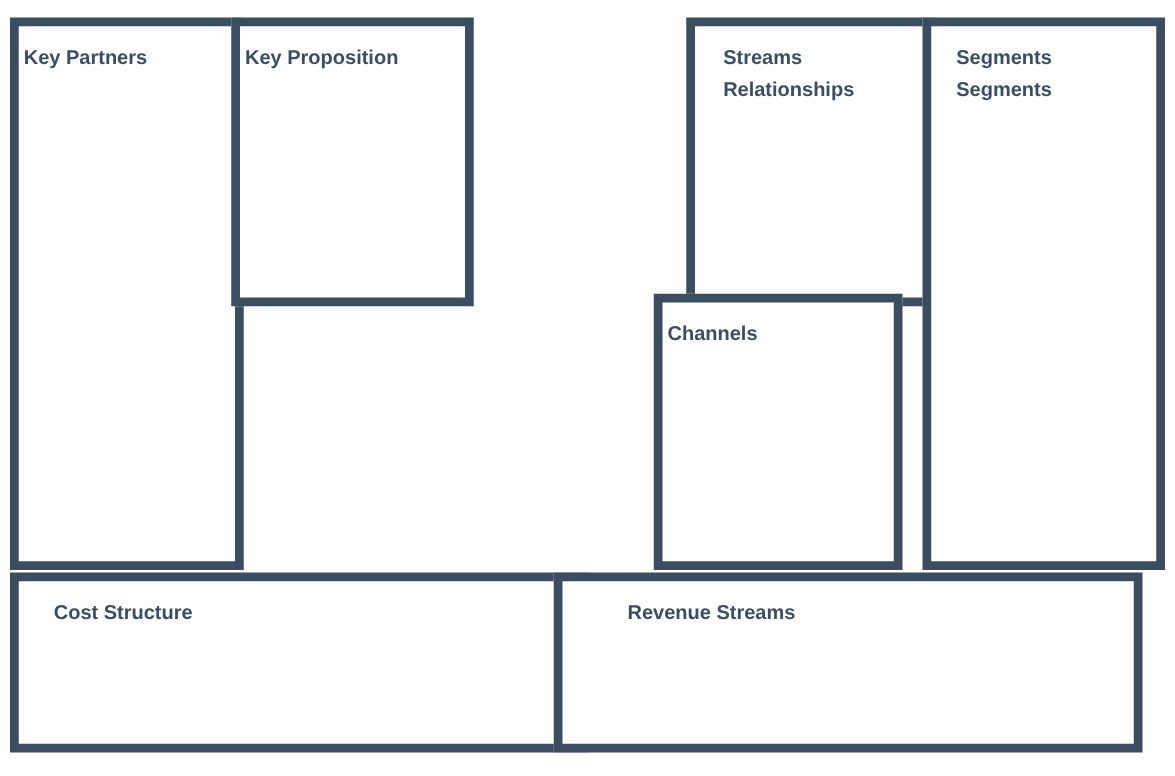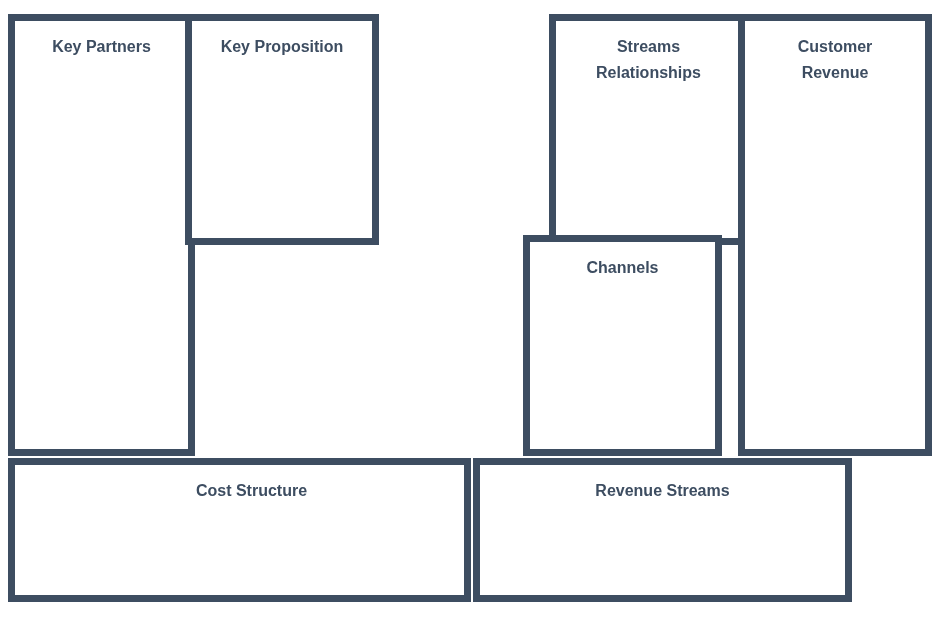--- a/index.html
+++ b/index.html
@@ -17,40 +17,39 @@
   }
   .box {
     position: absolute;
     box-sizing: border-box;
     background: #ffffff;
     border: 7px solid #3d4d61;
   }
   .box-title {
     display: block;
     margin: 13px auto 0 auto;
-    text-align: center;
     font-size: 16px;
     font-weight: bold;
     line-height: 26px;
     color: #3d4d61;
     padding: 0 10px;
   }
   .nowrap { white-space: nowrap; padding: 0 4px; }
   .narrow { max-width: 140px; }
 
   
   .b-key-partners            { left: 8px;   top: 14px;  width: 187px; height: 442px; }
   .b-key-activities          { left: 185px; top: 14px;  width: 194px; height: 231px; }
   .b-key-resources           { left: 185px; top: 235px; width: 194px; height: 221px; }
   .b-value-proposition       { left: 369px; top: 14px;  width: 190px; height: 442px; }
   .b-customer-relationships  { left: 549px; top: 14px;  width: 199px; height: 231px; }
   .b-channels                { left: 523px; top: 235px; width: 199px; height: 221px; }
   .b-customer-segments       { left: 738px; top: 14px;  width: 194px; height: 442px; }
   .b-cost-structure          { left: 8px;   top: 458px; width: 463px; height: 144px; padding-left: 24px; }
-  .b-revenue-streams         { left: 473px; top: 458px; width: 379px; height: 144px; }
+  .b-revenue-streams         { left: 443px; top: 458px; width: 471px; height: 144px; padding-left: 48px; }
 </style>
 </head>
 <body>
 
 <div class="page">
 
   <div class="box b-key-partners">
     <span class="box-title nowrap">Key Partners</span>
   </div>
 
@@ -62,21 +61,21 @@
 
   <div class="box b-customer-relationships">
     <span class="box-title narrow">Streams Relationships</span>
   </div>
 
   <div class="box b-channels">
     <span class="box-title nowrap">Channels</span>
   </div>
 
   <div class="box b-customer-segments">
-    <span class="box-title narrow">Customer Revenue</span>
+    <span class="box-title narrow">Segments Segments</span>
   </div>
 
   <div class="box b-cost-structure">
     <span class="box-title nowrap">Cost Structure</span>
   </div>
 
   <div class="box b-revenue-streams">
     <span class="box-title nowrap">Revenue Streams</span>
   </div>
 

